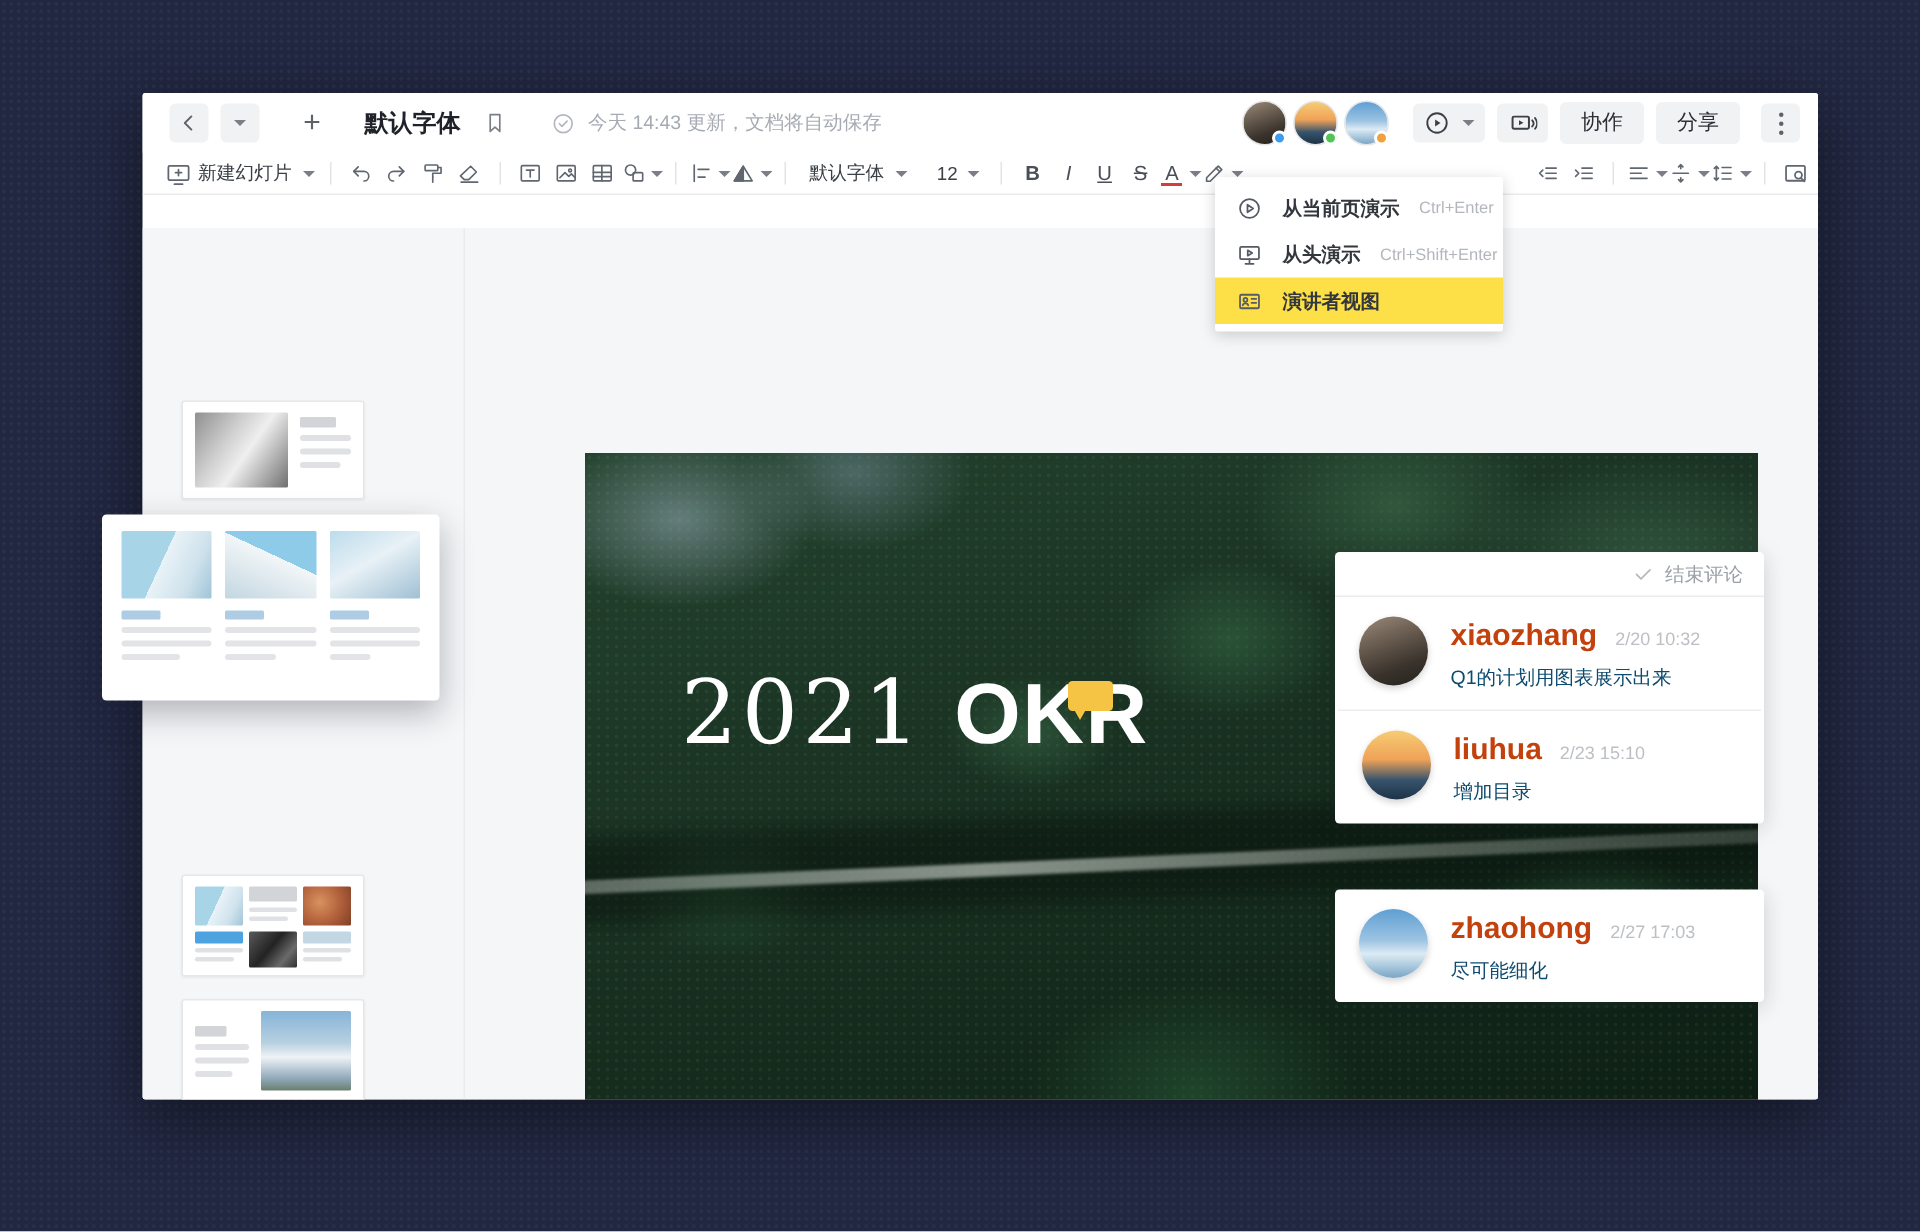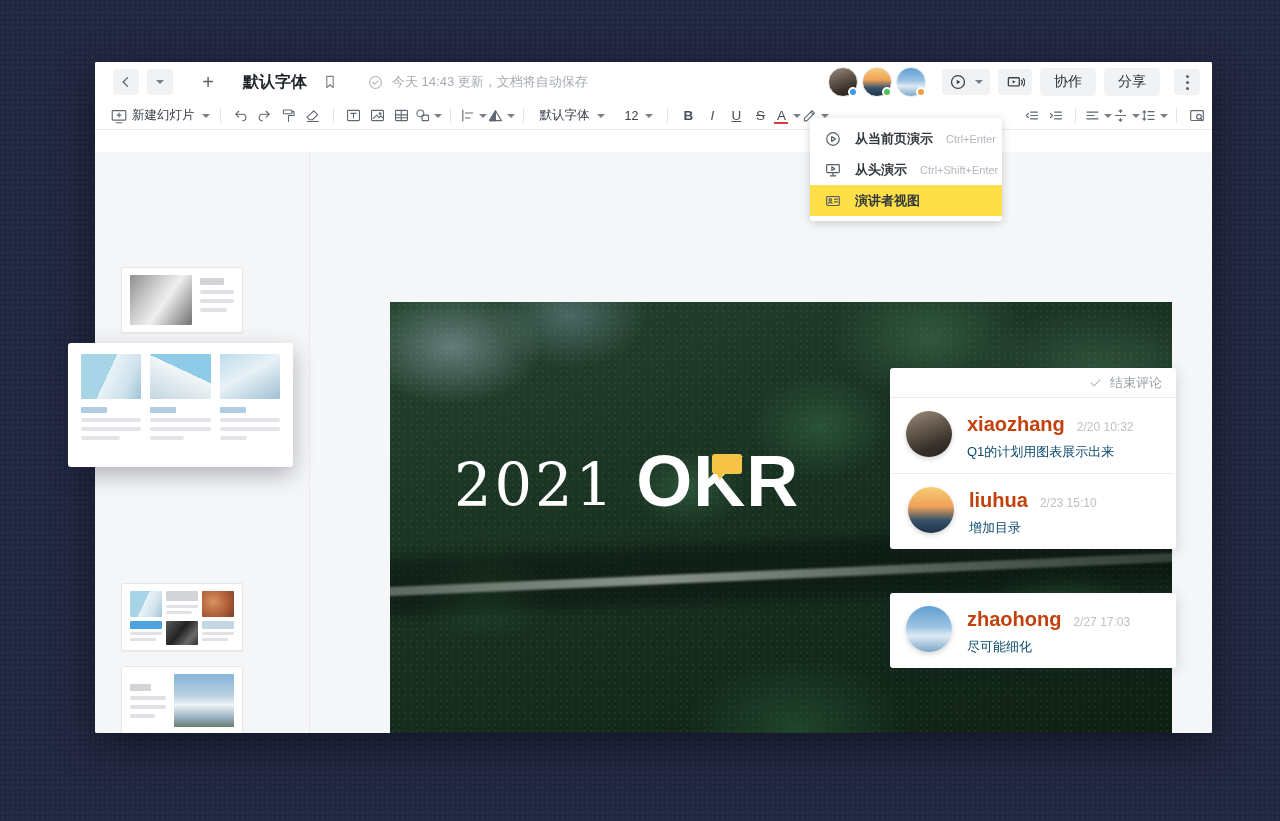--- a/index.html
+++ b/index.html
@@ -111,21 +111,21 @@
       linear-gradient(160deg,#24432e 0%,#1b3424 35%,#142a1c 65%,#0d1f13 100%);
     background-size:auto,auto,auto,auto,auto,auto,auto,auto,auto,6px 6px,auto;
     margin-left:44px;
   }
   .valley { position:absolute; left:-4%; top:54%; width:108%; height:58px; background:rgba(4,12,7,.45); filter:blur(7px); transform:rotate(-2.5deg); }
   .road { position:absolute; left:-4%; top:60.5%; width:108%; height:9px; filter:blur(1px); transform:rotate(-2.5deg);
           background:linear-gradient(90deg, rgba(175,185,178,.45) 0%, rgba(200,208,200,.65) 35%, rgba(150,160,150,.5) 70%, rgba(120,132,122,.35) 100%); }
 
   .slide-title { position:absolute; left:64px; top:138px; display:flex; align-items:baseline; gap:20px; color:#fff; }
   .slide-year { font-family:"DejaVu Serif", serif; font-weight:400; font-size:59px; letter-spacing:3px; }
-  .slide-okr { font-family:"Liberation Sans", sans-serif; font-weight:800; font-size:72px; letter-spacing:1px; }
+  .slide-okr { font-family:"Liberation Sans", sans-serif; font-weight:800; font-size:57px; letter-spacing:1px; }
   .comment-marker { position:absolute; left:322px; top:152px; width:30px; height:20px; background:#f6c445; border-radius:3px; }
   .comment-marker::after { content:""; position:absolute; left:4px; bottom:-6px; border-left:4px solid transparent; border-right:4px solid transparent; border-top:7px solid #f6c445; }
 
   .slide-info { position:absolute; left:72px; top:349px; display:flex; gap:44px; color:#fff; font-size:16px; font-weight:600; letter-spacing:.5px; }
 
   
   .pres-menu { position:absolute; left:810px; top:118px; width:192px; background:#fff; border-radius:2px;
                box-shadow:0 2px 10px rgba(0,0,0,.18); padding:5px 0; z-index:40; }
   .pres-item { height:31px; display:flex; align-items:center; padding:0 14px; gap:13px; cursor:pointer; }
   .pres-item.active { background:#fde047; }

